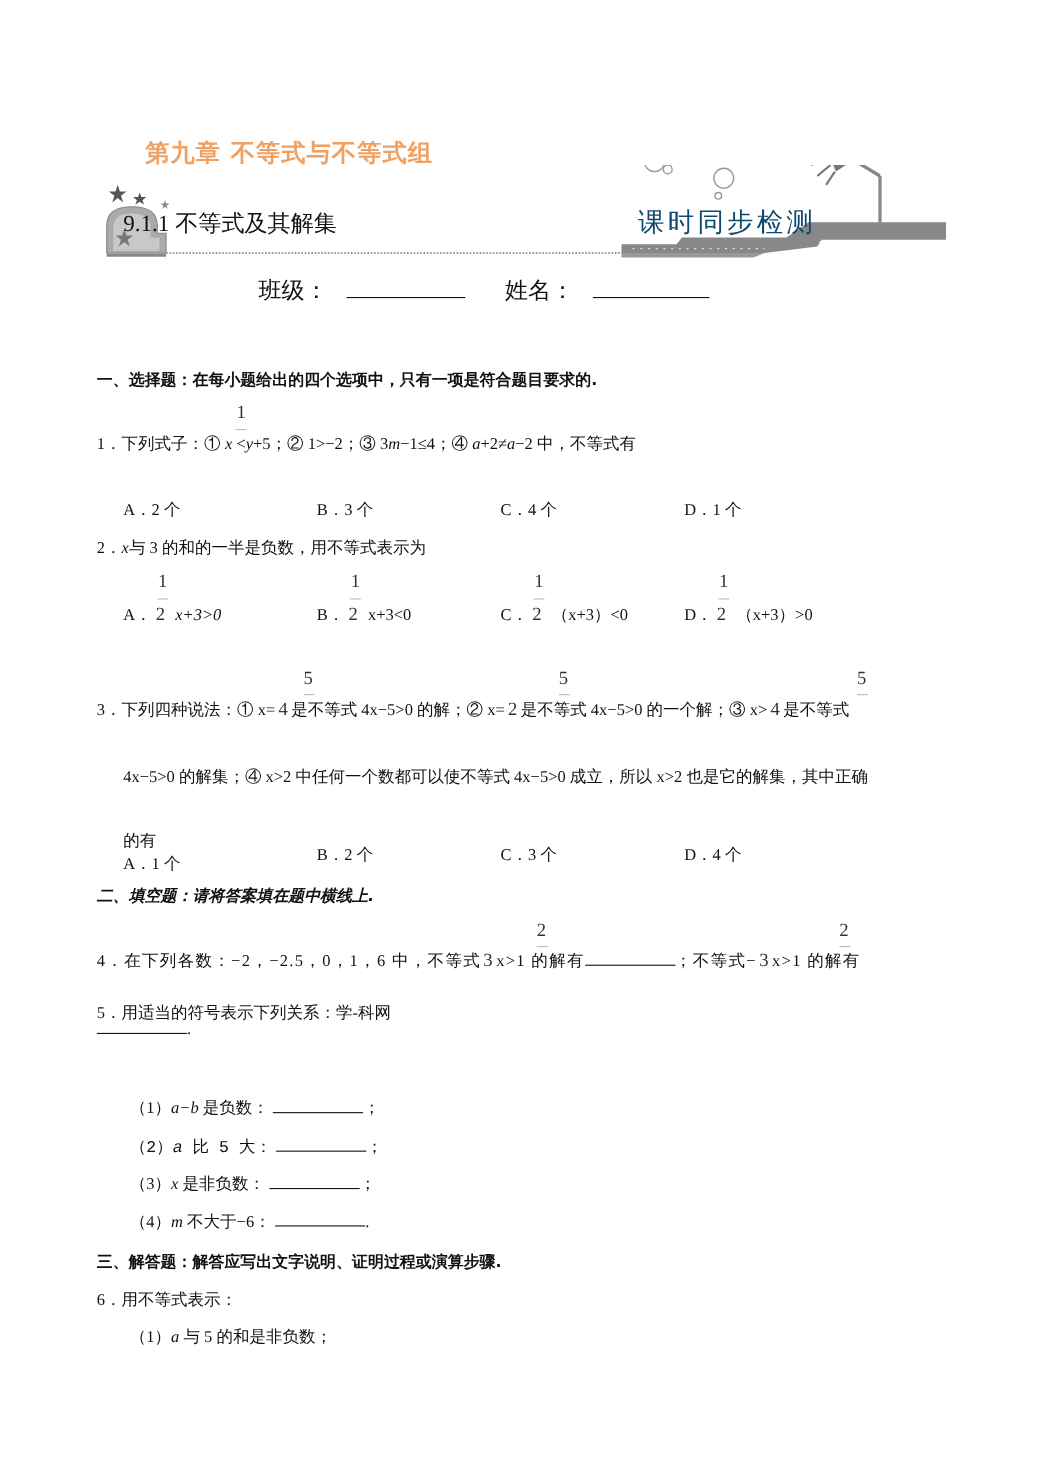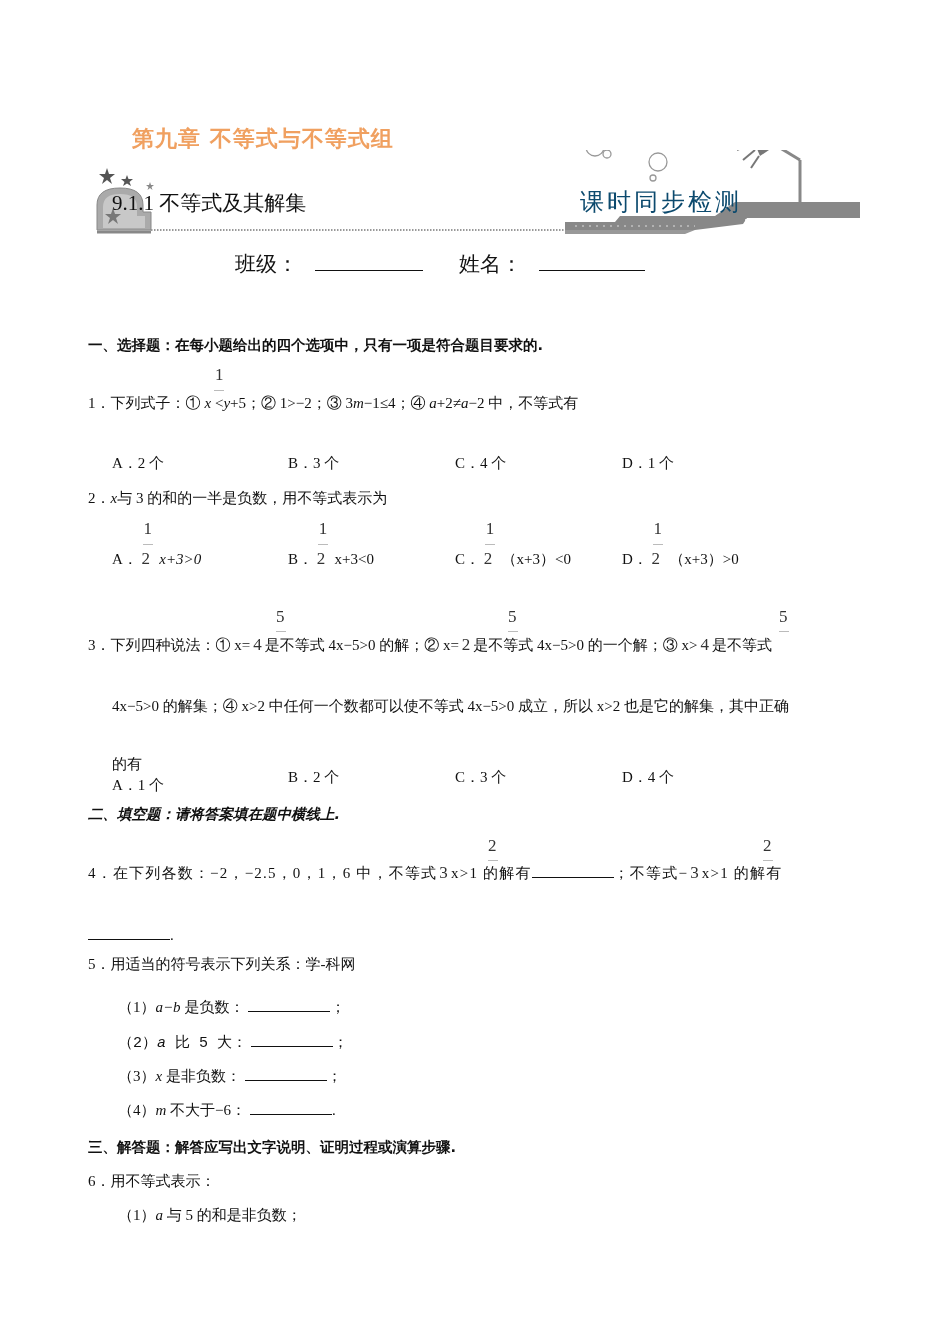--- a/index.html
+++ b/index.html
@@ -165,21 +165,21 @@
   <span class="frac-num" style="left:0;top:0;">2</span>
   <span class="frac-bar" style="left:0;top:24px;"></span>
 </div>
 <div class="abs q" style="top:863px;letter-spacing:1.2px;">
   <span>4．在下列各数：−2，−2.5，0，1，6 中，不等式</span><span style="font-size:17px;color:#333;margin:0 2px;">3</span><span>x&gt;1 的解有</span><span class="blank" style="width:82px;"></span><span>；不等式−</span><span style="font-size:17px;color:#333;margin:0 2px;">3</span><span>x&gt;1 的解有</span>
 </div>
 <div class="abs q" style="top:925px;">
   <span class="blank" style="width:82px;"></span><span>.</span>
 </div>
 
-<div class="abs q" style="top:955px;">5．用适当的符号表示下列关系：学-科网</div>
+<div class="abs q" style="top:911px;">5．用适当的符号表示下列关系：学-科网</div>
 <div class="abs ind" style="top:997px;">
   <span>（1）</span><i>a−b</i> <span>是负数：</span><span class="blank" style="width:82px;margin-left:4px;"></span><span>；</span>
 </div>
 <div class="abs ind" style="top:1032px;font-family:Liberation Mono, monospace;">
   <span>（2）</span><i>a</i> <span>比 5 大：</span><span class="blank" style="width:82px;margin-left:4px;"></span><span>；</span>
 </div>
 <div class="abs ind" style="top:1066px;text-align:right;">
   <span>（3）</span><i>x</i> <span>是非负数：</span><span class="blank" style="width:82px;margin-left:4px;"></span><span>；</span>
 </div>
 <div class="abs ind" style="top:1100px;">

